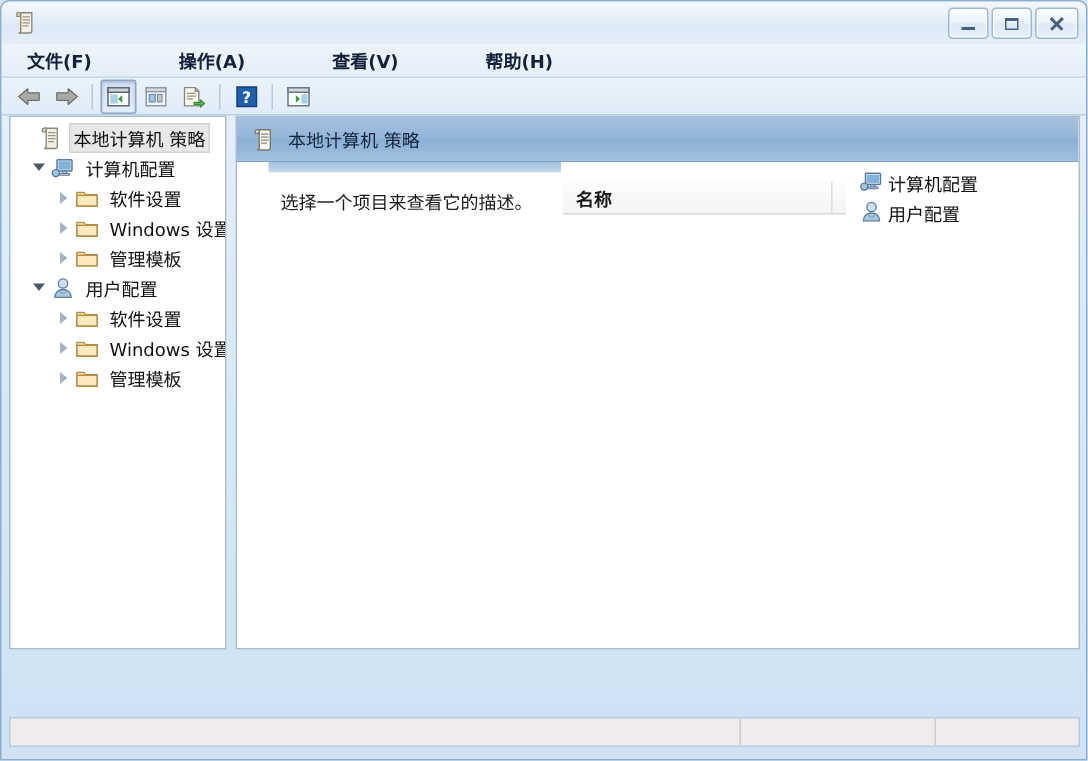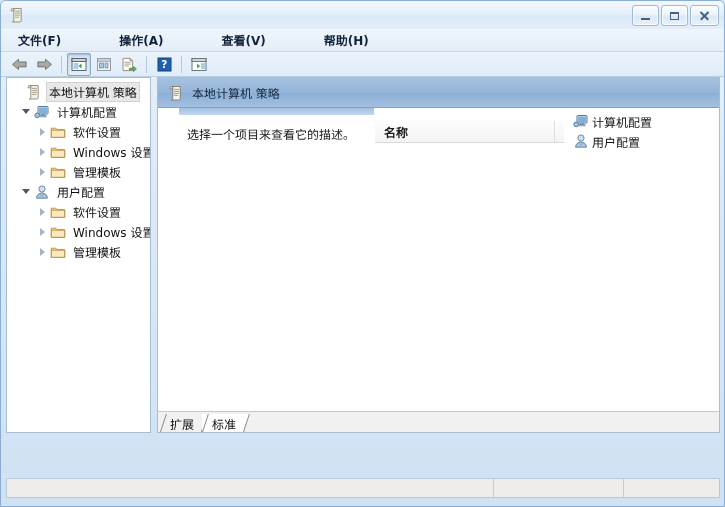--- a/index.html
+++ b/index.html
@@ -712,28 +712,20 @@
                   <path d="M5.4 9.6c.8 1.4 1.6 2 2.6 2s1.8-.6 2.6-2" fill="none" stroke="#7d9cba" stroke-width=".7"></path>
                 </svg>
               </div>
               <span>用户配置</span>
             </div>
 
           </div>
         </div>
       </div>
 
-      <div class="tabstrip">
-        <div class="tab">
-          <span>扩展</span>
-        </div>
-        <div class="tab active">
-          <span>标准</span>
-        </div>
-      </div>
 
     </div>
   </div>
 
   <div class="statusbar">
     <div class="status-cell s1"></div>
     <div class="status-cell s2"></div>
     <div class="status-cell s3"></div>
   </div>
 

